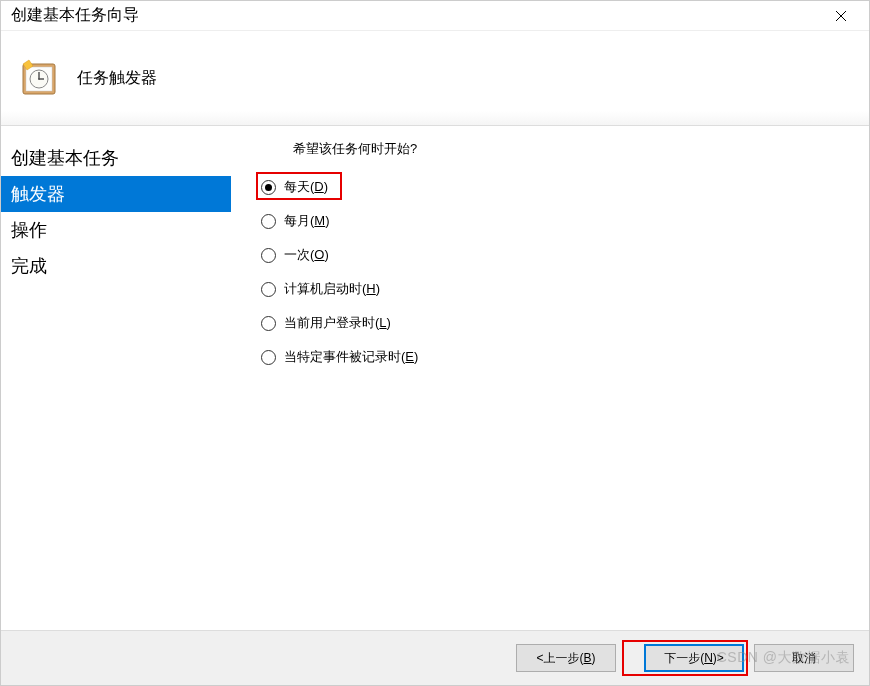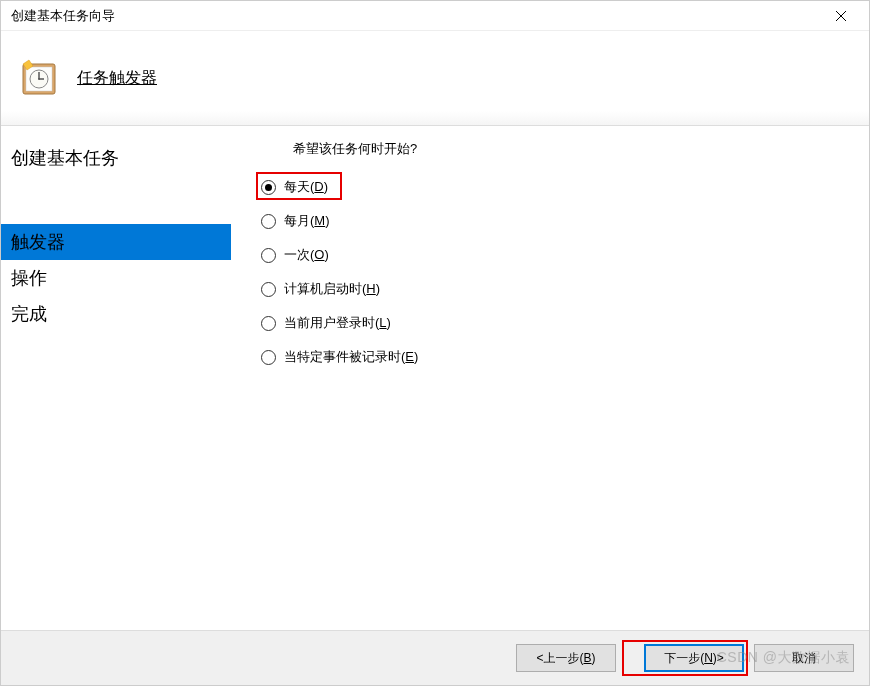--- a/index.html
+++ b/index.html
@@ -26,42 +26,41 @@
     }
     .titlebar {
       height: 30px;
       display: flex;
       align-items: center;
       justify-content: space-between;
       padding: 0 8px 0 10px;
       border-bottom: 1px solid #eee;
     }
     .titlebar-title {
-      font-size: 13px;
+      font-size: 16px;
       color: #000;
     }
     .close-btn {
       width: 40px;
       height: 28px;
       display: flex;
       align-items: center;
       justify-content: center;
       cursor: pointer;
       font-size: 14px;
       color: #000;
     }
     .header-section {
       height: 95px;
       border-bottom: 1px solid #ddd;
       background: linear-gradient(to bottom, #fff 0%, #fff 85%, #f5f5f5 100%);
       display: flex;
       align-items: center;
       padding-left: 18px;
       gap: 18px;
-      text-decoration: underline;
     }
     .header-icon {
       width: 40px;
       height: 40px;
       position: relative;
     }
     .header-icon svg {
       width: 40px;
       height: 40px;
     }
@@ -79,22 +78,21 @@
       padding-top: 14px;
     }
     .sidebar-item {
       padding: 6px 10px;
       font-size: 18px;
       color: #000;
       cursor: pointer;
     }
     .sidebar-item.selected {
       background: #0078d7;
-      color: #000000;
-      margin-top: 48px;
+      color: #ffffff;
     }
     .main-panel {
       flex: 1;
       padding-top: 14px;
       padding-left: 30px;
     }
     .question-label {
       font-size: 13px;
       color: #000;
       margin-bottom: 20px;

